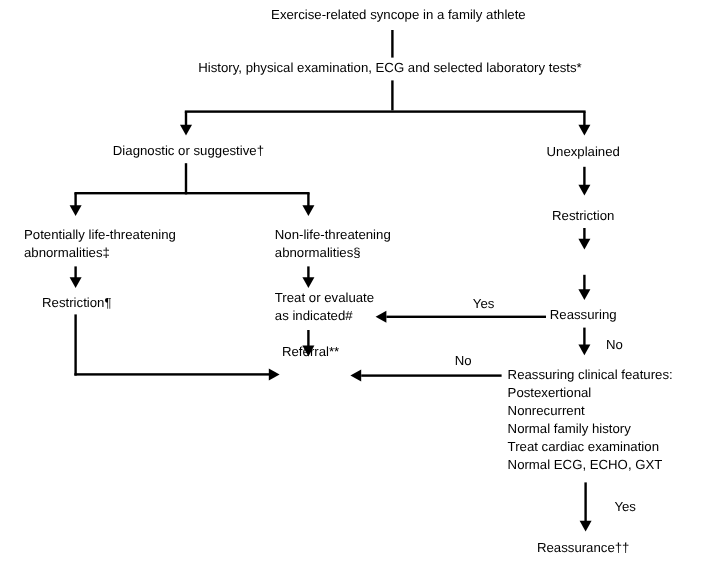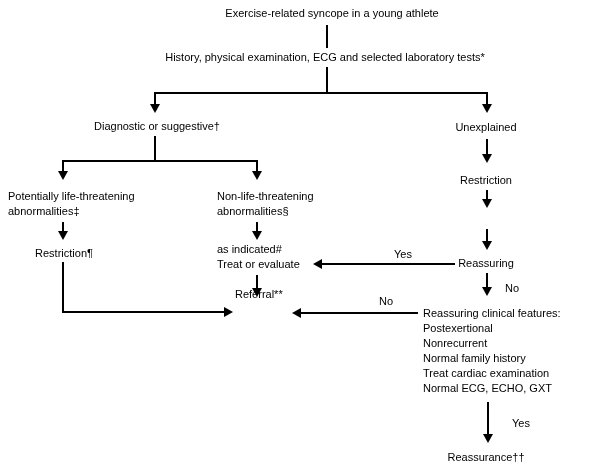--- a/index.html
+++ b/index.html
@@ -14,59 +14,59 @@
     height: 473px;
     background: var(--bg);
     font-family: "Liberation Sans", "DejaVu Sans", sans-serif;
     font-size: 11px;
     color: var(--text);
     overflow: hidden;
   }
   .node { position: absolute; white-space: nowrap; line-height: 13px; }
   .node.center { text-align: center; }
   .node.multi { line-height: 15px; }
-  .node .ln { display: block; }
+  .node .ln { display: block; margin-left: 12px; }
   .list-block { position: absolute; line-height: 15px; }
   .list-block .items { margin-left: 10px; }
   .list-block .item { display: block; }
   .edge-label { position: absolute; white-space: nowrap; line-height: 12px; }
   .line { position: absolute; background: var(--line); }
   .ah { position: absolute; width: 0; height: 0; }
   .ah-down  { border-left: 5px solid transparent; border-right: 5px solid transparent; border-top: 9px solid var(--line); }
   .ah-left  { border-top: 5px solid transparent; border-bottom: 5px solid transparent; border-right: 9px solid var(--line); }
   .ah-right { border-top: 5px solid transparent; border-bottom: 5px solid transparent; border-left: 9px solid var(--line); }
 </style>
 </head>
 <body>
 
 <div id="flowchart">
 
-  <div class="node center" style="left:182px; top:7px; width:300px;">Exercise-related syncope in a young athlete</div>
+  <div class="node center" style="left:182px; top:7px; width:300px;">Exercise-related syncope in a family athlete</div>
 
   <div class="node center" style="left:125px; top:51px; width:400px;">History, physical examination, ECG and selected laboratory tests*</div>
 
   <div class="node center" style="left:57px; top:120px; width:200px;">Diagnostic or suggestive†</div>
 
   <div class="node center" style="left:436px; top:121px; width:100px;">Unexplained</div>
 
   <div class="node multi" style="left:8px; top:189px;">
     <span class="ln">Potentially life-threatening</span>
     <span class="ln">abnormalities‡</span>
   </div>
 
   <div class="node multi" style="left:217px; top:189px;">
     <span class="ln">Non-life-threatening</span>
     <span class="ln">abnormalities§</span>
   </div>
 
   <div class="node center" style="left:14px; top:247px; width:100px;">Restriction¶</div>
 
   <div class="node multi" style="left:217px; top:242px;">
+    <span class="ln">Treat or evaluate</span>
     <span class="ln">as indicated#</span>
-    <span class="ln">Treat or evaluate</span>
   </div>
 
   <div class="node" style="left:235px; top:288px;">Referral**</div>
 
   <div class="node center" style="left:436px; top:174px; width:100px;">Restriction</div>
 
 
   <div class="node center" style="left:436px; top:257px; width:100px;">Reassuring</div>
 
   <div class="list-block" style="left:423px; top:306px;">

